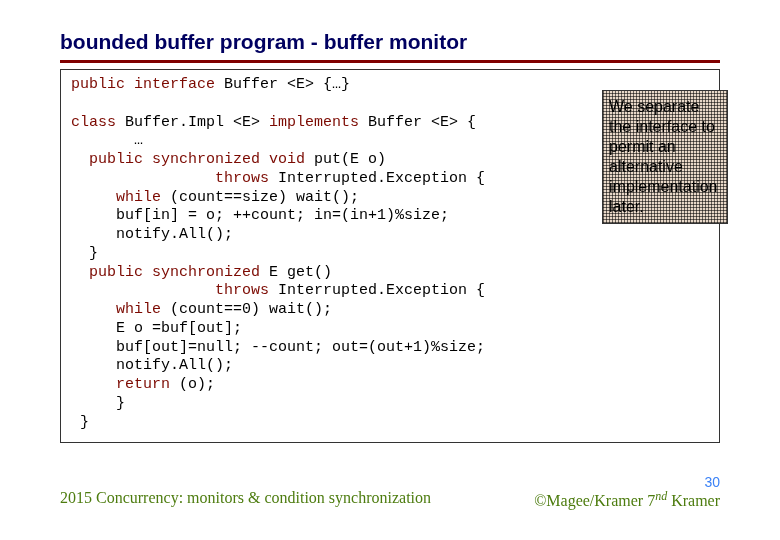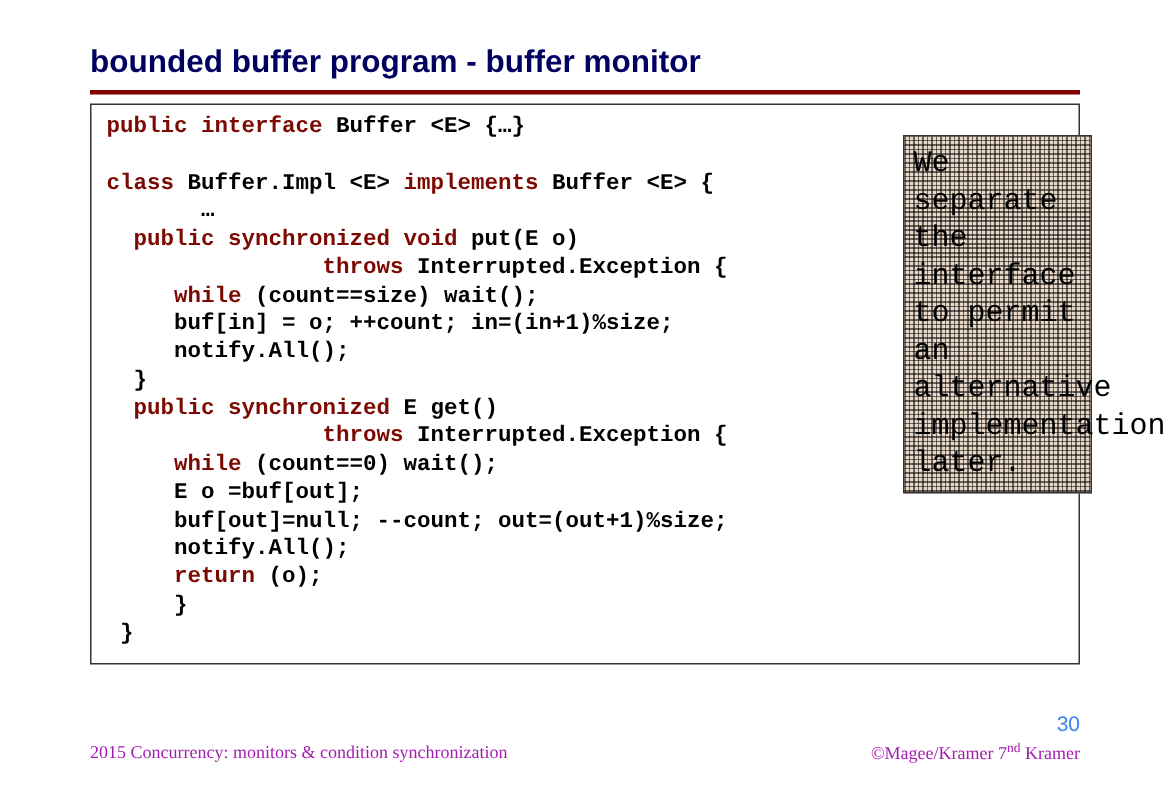--- a/index.html
+++ b/index.html
@@ -29,64 +29,64 @@
   .hr {
     height: 3px;
     background: #800000;
     margin-bottom: 6px;
   }
   .codebox {
     border: 1px solid #333;
     padding: 6px 10px 10px 10px;
     font-family: "Courier New", monospace;
     font-size: 15px;
-    font-weight: bold;
+    font-weight: normal;
     line-height: 1.25;
     white-space: pre;
     color: #000;
     position: relative;
   }
   .kw { color: #7c0a02; }
   .callout {
     position: absolute;
     top: 90px;
     right: 52px;
     width: 112px;
     border: 1px solid #333;
     background-image:
       repeating-linear-gradient(0deg, rgba(0,0,0,0.55) 0 1px, transparent 1px 3px),
       repeating-linear-gradient(90deg, rgba(0,0,0,0.55) 0 1px, transparent 1px 3px);
     background-color: #e8d8c8;
     padding: 6px 6px;
-    font-family: Liberation Mono, monospace;
-    font-size: 20px;
+    font-family: Liberation Sans, sans-serif;
+    font-size: 16px;
     line-height: 1.25;
     color: #000;
   }
   .footer {
     position: absolute;
     bottom: 30px;
     left: 60px;
     right: 60px;
     display: flex;
     justify-content: space-between;
-    align-items: center;
-    font-size: 12px;
-    color: #a21caf;
+    align-items: flex-start;
+    font-size: 16px;
+    color: #4d7c0f;
   }
   .footer .right { text-align: right; }
   .pagenum {
     position: absolute;
     right: 60px;
     bottom: 50px;
     font-size: 14px;
     color: #3b82f6;
     font-family: Arial, sans-serif;
   }
-  .sup { font-size: 0.75em; vertical-align: super; }
+  .sup { font-size: 0.75em; vertical-align: super; font-style: italic; }
 </style>
 </head>
 <body>
 
 <div class="slide">
   <div class="title">bounded buffer program - buffer monitor</div>
   <div class="hr"></div>
 
   <div class="codebox"><span class="kw">public interface</span><span> Buffer &lt;E&gt; {…}</span>
 

